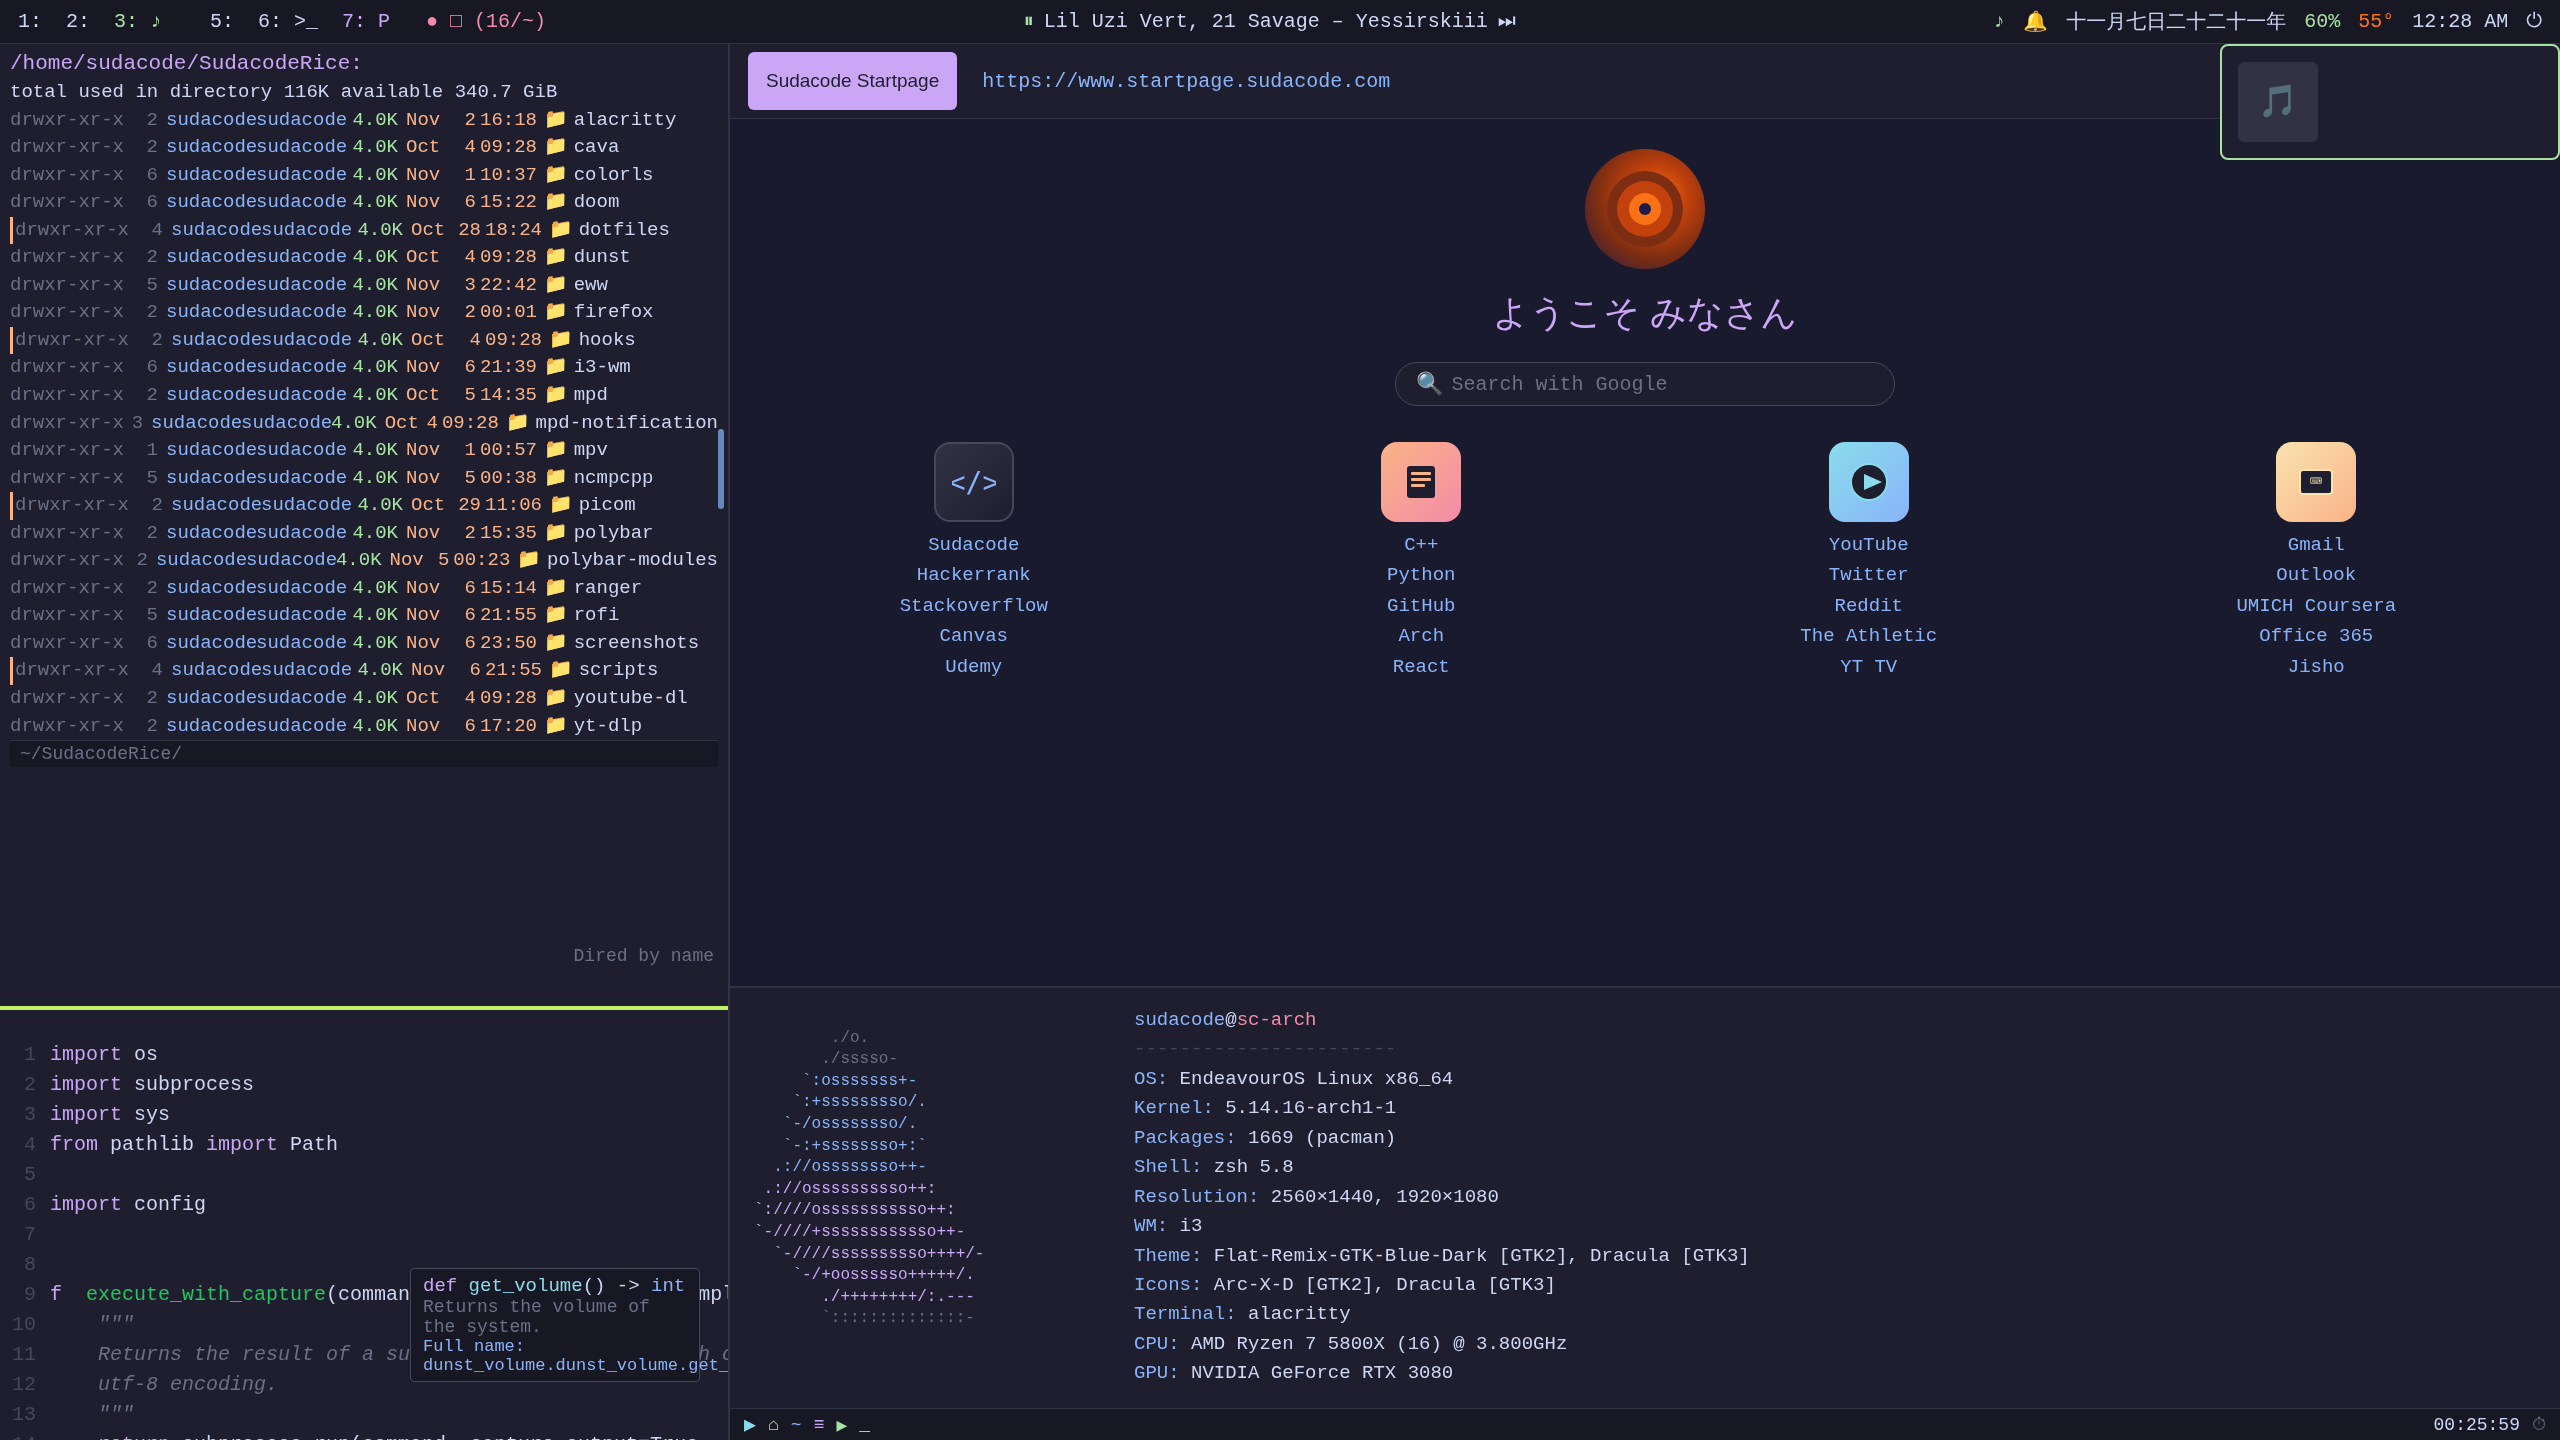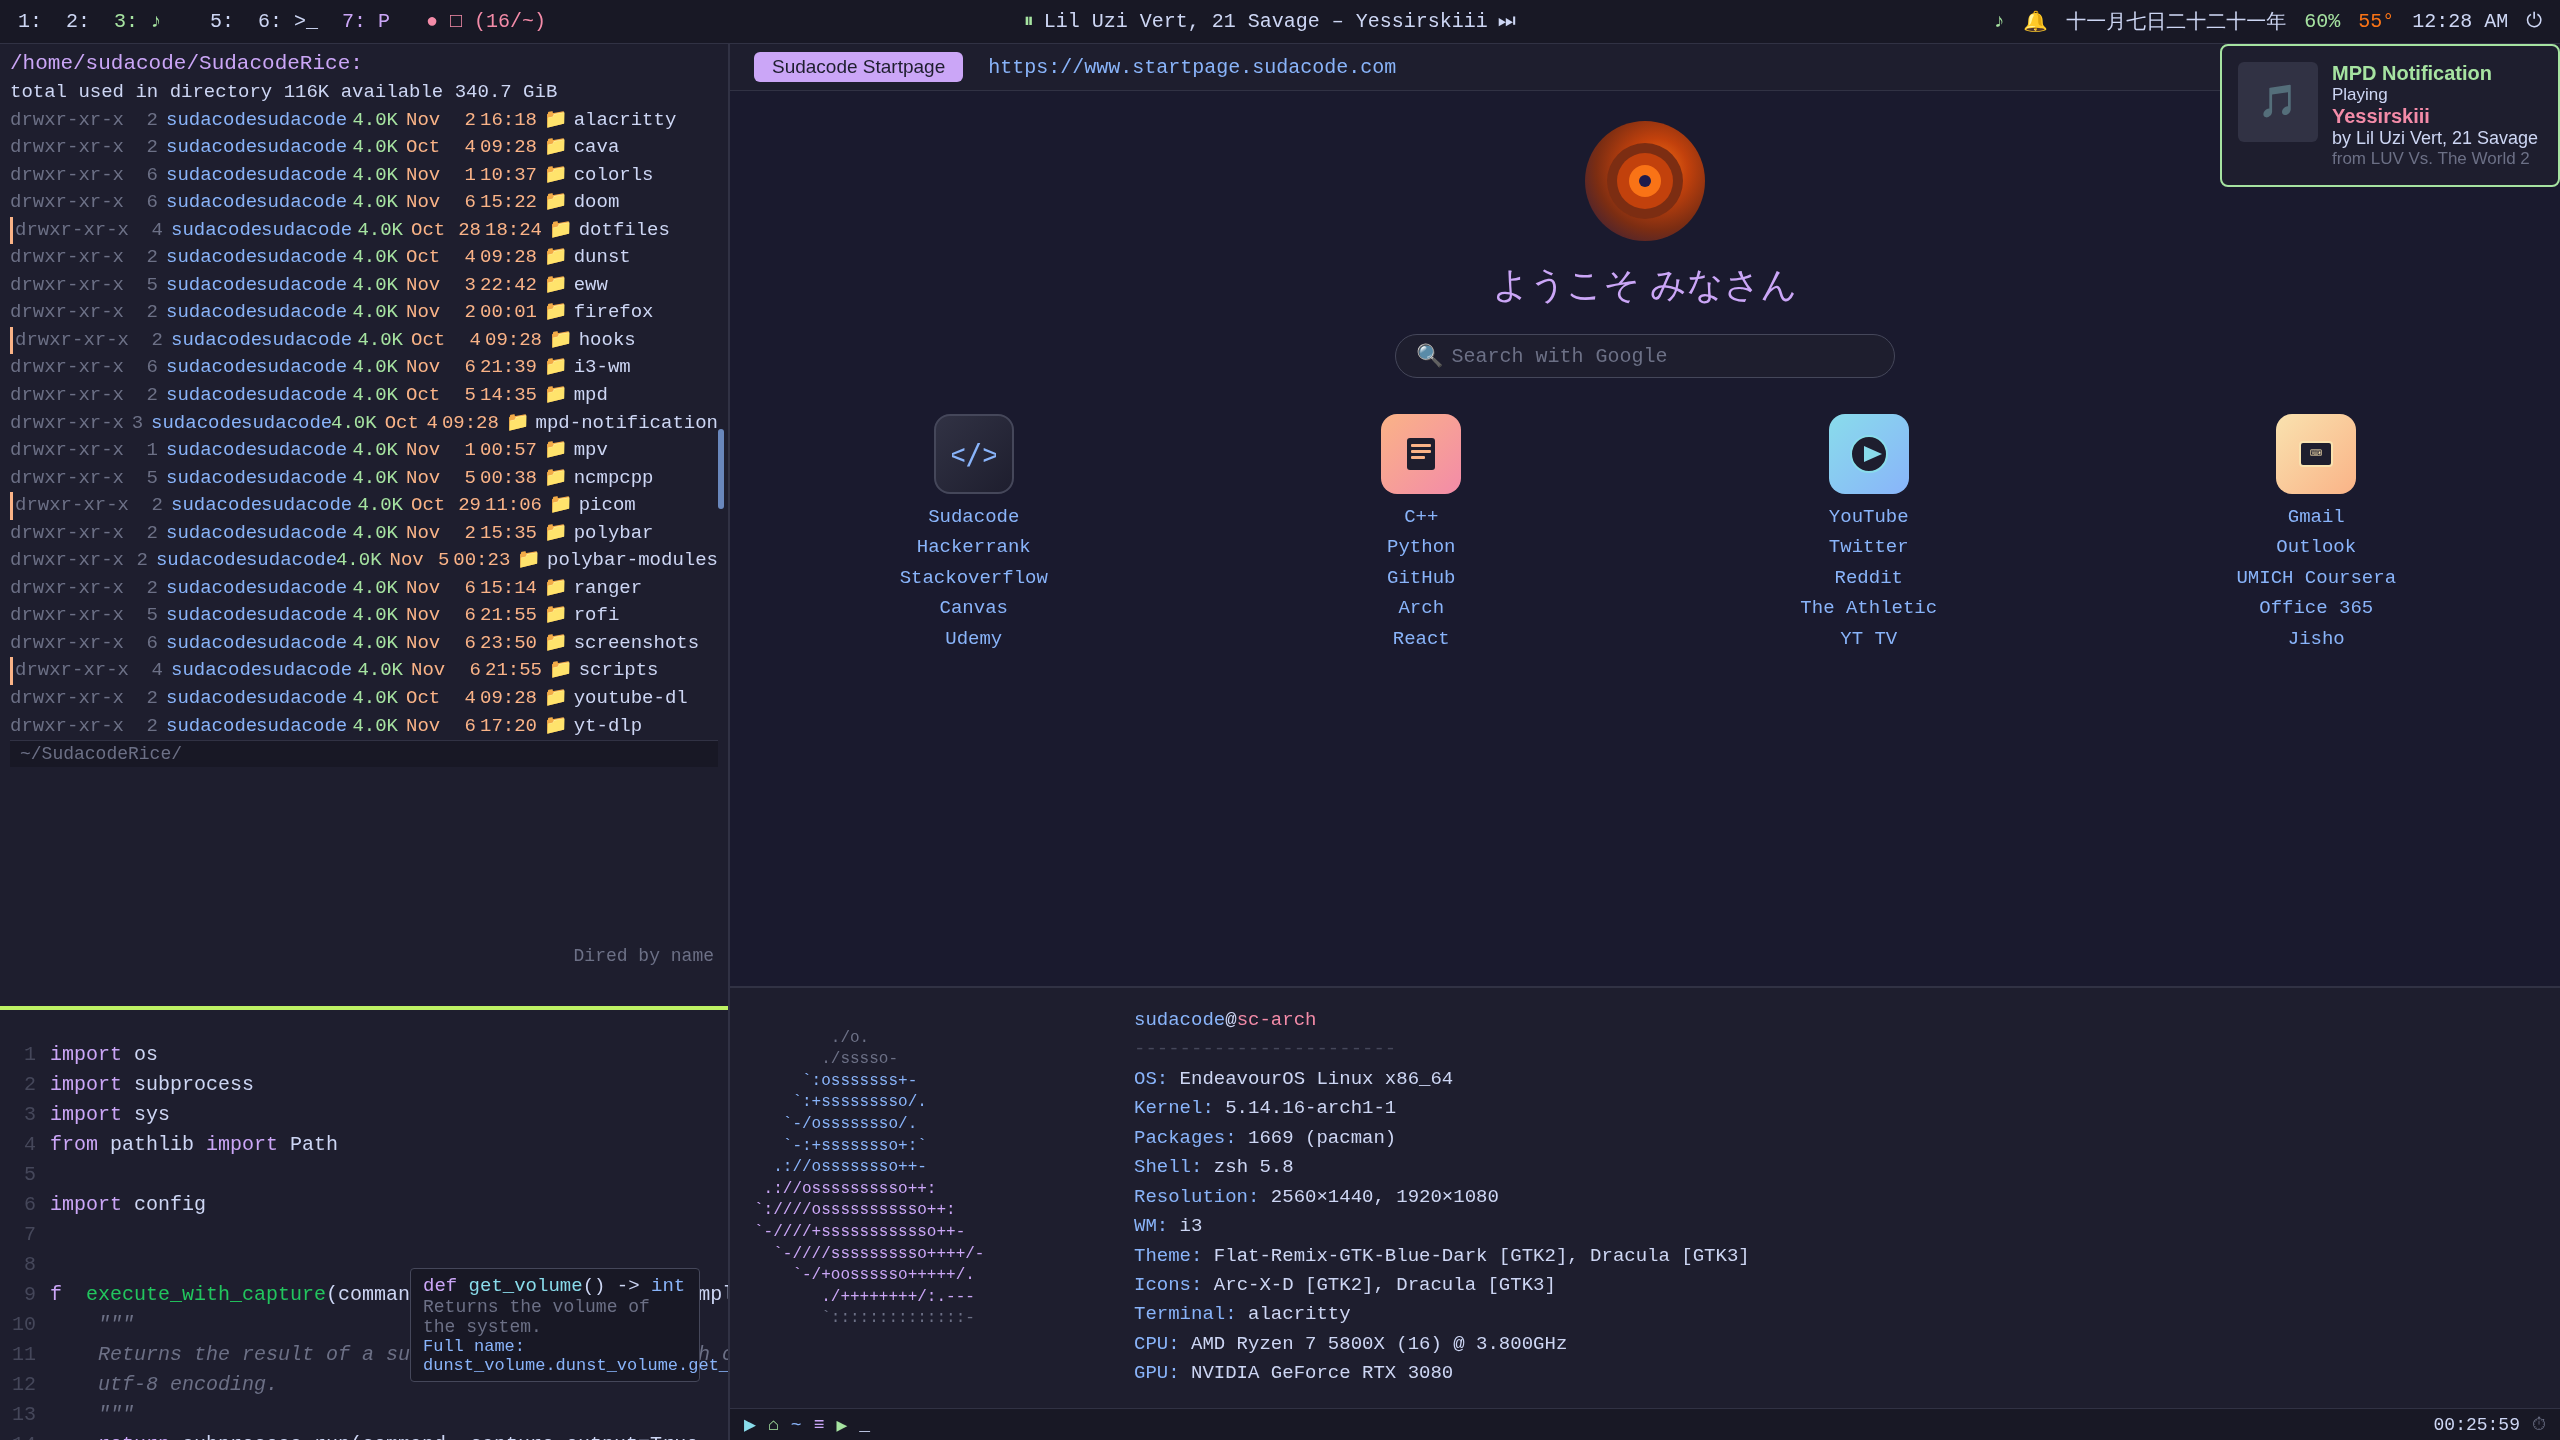--- a/index.html
+++ b/index.html
@@ -363,25 +363,24 @@
       height: 80px;
       background: #89b4fa;
       border-radius: 3px;
       opacity: 0.7;
     }
 
     .sudacode-tab {
       background: #cba6f7;
       color: #1e1e2e;
       border-radius: 6px;
-      padding: 4px 18px;
+      padding: 18px 18px;
       font-size: 19px;
       font-family: sans-serif;
       cursor: pointer;
-      margin-left: 6px;
     }
   </style>
 </head>
 <body>
 
 <div class="topbar">
   <div class="topbar-left">
     <span class="topbar-workspace">1: </span>
     <span class="topbar-workspace">2: </span>
     <span class="topbar-workspace" style="color:#a6e3a1">3: ♪</span>
@@ -908,24 +907,13 @@
       <span style="flex:1"></span>
       <span style="color:#cdd6f4">00:25:59</span>
       <span style="color:#6c7086">⏱</span>
     </div>
 
   </div>
 </div>
 
 <div class="mpd-notification">
   <div class="mpd-art">🎵</div>
-  <div class="mpd-info">
-    <div class="mpd-title">MPD Notification</div>
-    <div style="color:#cdd6f4; font-size:17px; font-family:sans-serif;">Playing</div>
-    <div class="mpd-song">Yessirskiii</div>
-    <div class="mpd-artist">
-      <span>by Lil Uzi Vert,</span> <span>21 Savage</span>
-    </div>
-    <div class="mpd-meta">
-      <span>from LUV Vs.</span> <span>The World 2</span>
-    </div>
-  </div>
 </div>
 
 </body></html>

